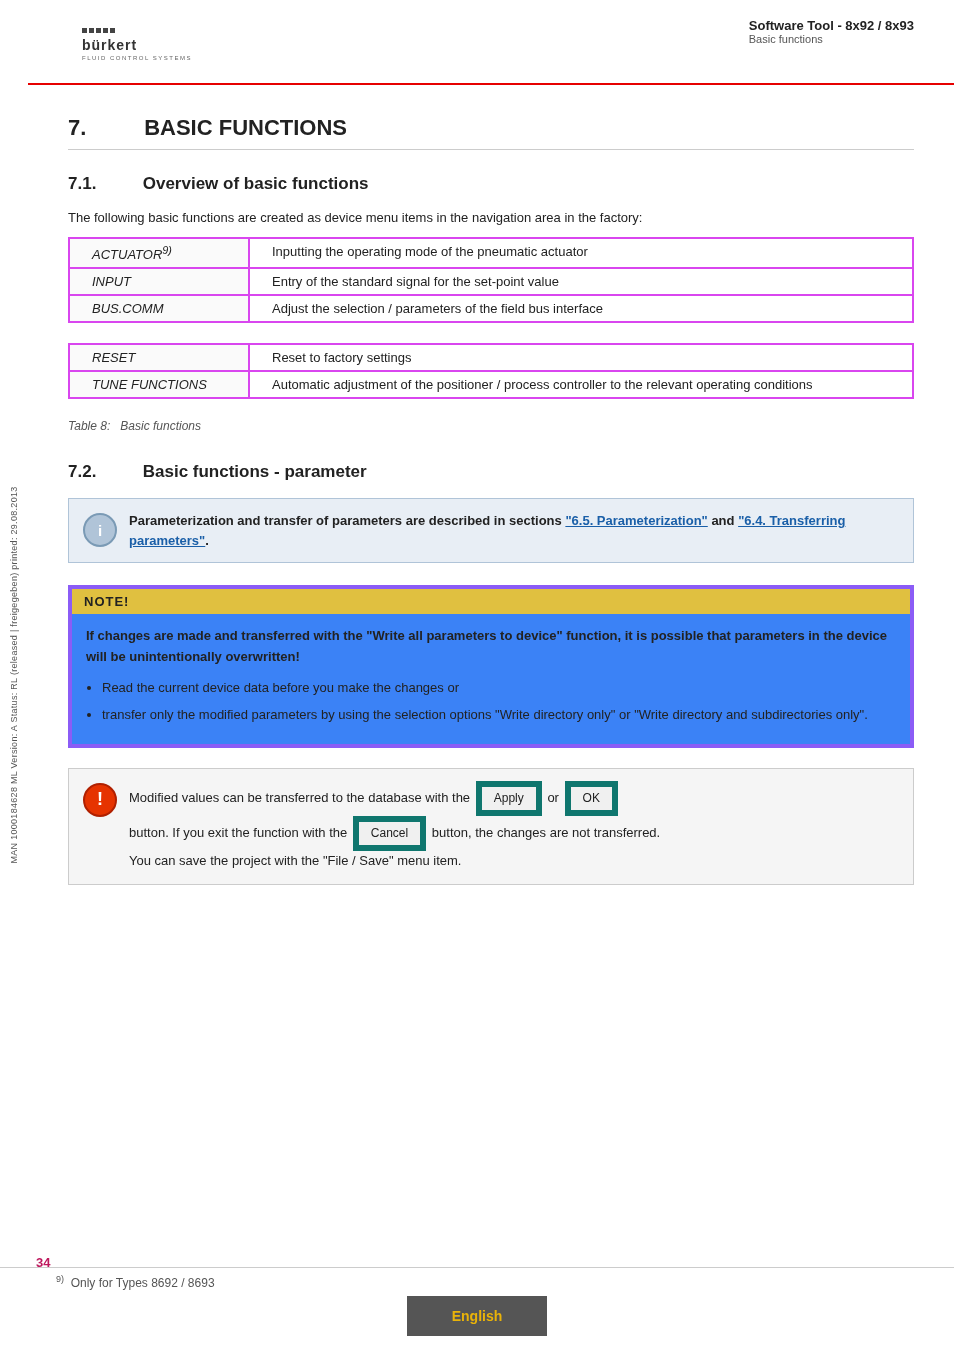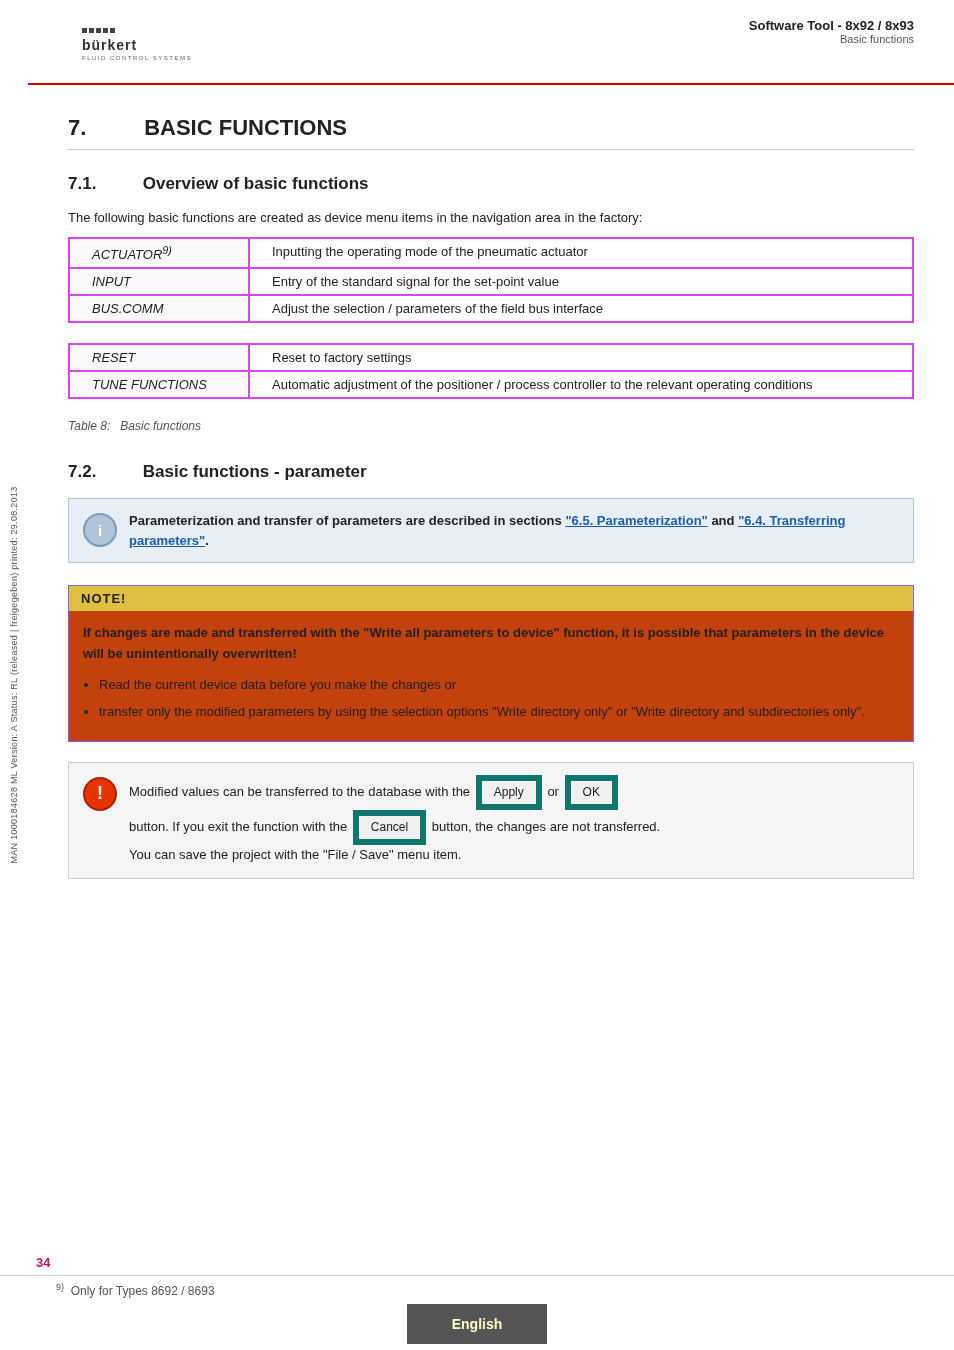--- a/index.html
+++ b/index.html
@@ -52,21 +52,20 @@
     .header-logo {
       display: flex;
       flex-direction: column;
       align-items: center;
     }
     .logo-box {
       background: #fff;
       padding: 4px;
     }
     .header-info {
-      text-align: right;
     }
     .header-title {
       font-size: 13px;
       font-weight: bold;
       color: #222;
     }
     .header-subtitle {
       font-size: 11px;
       color: #555;
     }
@@ -166,22 +165,22 @@
       line-height: 1.5;
       font-weight: bold;
     }
     .info-link {
       color: #1a5fa8;
       text-decoration: underline;
     }
 
     
     .note-box {
-      border: 1px solid #8b5cf6;
-      background: #c2410c;
+      border: 4px solid #8b5cf6;
+      background: #3b82f6;
       margin-bottom: 20px;
       margin-top: 19px;
     }
     .note-header {
       background: #e0c040;
       padding: 5px 12px;
       font-weight: bold;
       font-size: 13px;
       color: #222;
       letter-spacing: 1px;
@@ -240,37 +239,37 @@
       background: #f0f0f0;
       padding: 2px 12px;
       font-size: 12px;
       color: #222;
       margin: 0 2px;
     }
 
     
     .footer {
       position: absolute;
-      bottom: 4px;
+      bottom: 12px;
       left: 0;
       right: 0;
       border-top: 1px solid #ccc;
     }
     .footer-note {
       margin-left: 56px;
       padding: 6px 0 4px 0;
       font-size: 12px;
       color: #555;
     }
     .footer-note sup {
       font-size: 9px;
     }
     .footer-lang-bar {
       background: #555;
-      color: #fef9c3;
+      color: #eab308;
       text-align: center;
       padding: 12px 0;
       font-size: 14px;
       font-weight: bold;
       width: 140px;
       margin: 0 auto;
     }
     .page-number {
       position: absolute;
       bottom: 80px;

